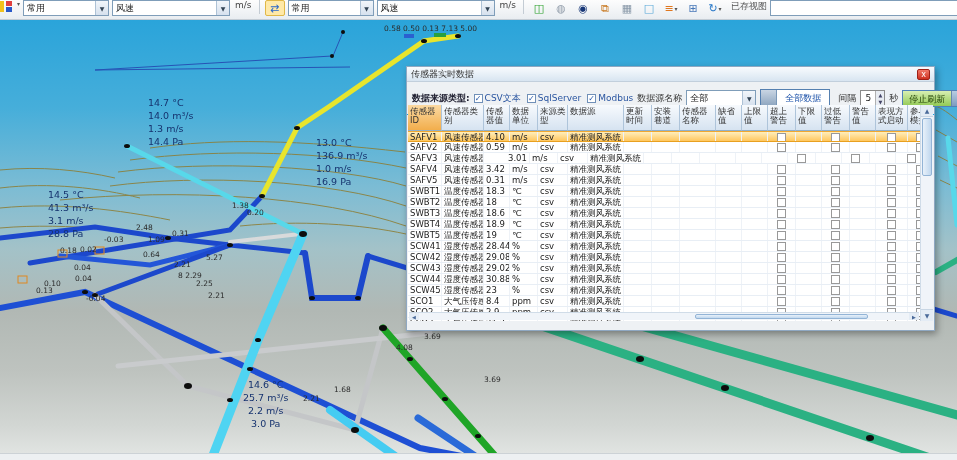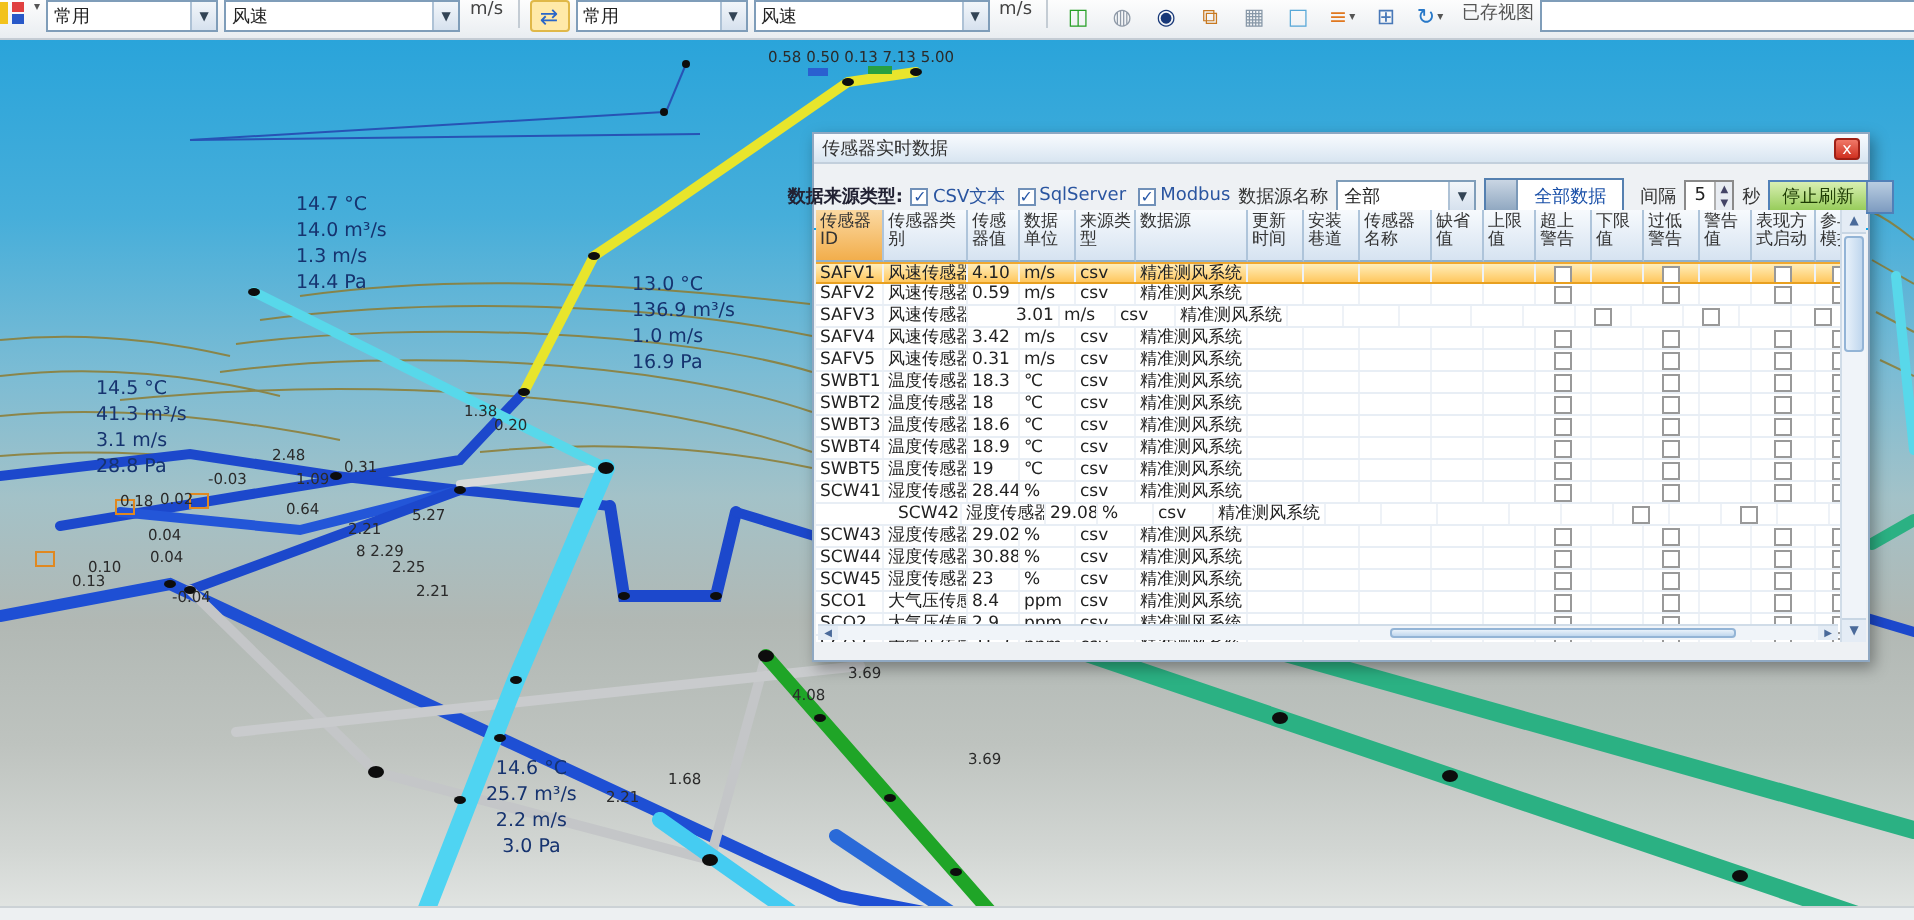--- a/index.html
+++ b/index.html
@@ -43,21 +43,21 @@
   
   .dialog{position:absolute;left:406px;top:66px;width:529px;height:265px;
     background:#eef1f4;border:1px solid #8fa8c2;box-shadow:2px 3px 7px rgba(0,0,0,.35);
     font-size:9px;color:#222;}
   .titlebar{height:15px;background:linear-gradient(#f8fbfe,#d8e5f1);
     border-bottom:1px solid #c2cfdc;display:flex;align-items:center;padding:0 4px;color:#333;}
   .closebtn{margin-left:auto;width:13px;height:11px;border-radius:2px;
     background:linear-gradient(#f07868,#cf3020);border:1px solid #9e2016;
     color:#fff;font-size:8px;line-height:9px;text-align:center;}
   .controls{height:22px;display:flex;align-items:center;gap:4px;padding:16px 5px;
-    background:#eef1f4;border-bottom:1px solid #0ea5e9;white-space:nowrap;justify-content:center;}
+    background:#eef1f4;border-bottom:1px solid #0ea5e9;white-space:nowrap;}
   .lbl{color:#333;} .lbl.strong{font-weight:bold;color:#223;}
   .ck{display:inline-flex;align-items:center;gap:2px;color:#2a55a0;}
   .ckbox{width:9px;height:9px;border:1px solid #7090b8;background:#fff;
     font-size:8px;line-height:8px;color:#2858a8;text-align:center;}
   .combo.c-ds{width:70px;height:16px;}
   .btn{display:inline-flex;align-items:center;justify-content:center;height:18px;
     font-size:9px;color:#223;}
   .btn.alldata{border:1px solid #5580b0;background:#fff;color:#1a50a8;padding:0;}
   .btnicon{width:16px;height:16px;background:linear-gradient(#c9d5e3,#8da5bf);
     border-right:1px solid #7a98b8;}
@@ -674,21 +674,21 @@
             </div>
             <div class="tc" style="width: 26px;"></div>
             <div class="tc" style="width: 32px; padding-top: 1px;">
               <div class="cbx"></div>
             </div>
             <div class="tc" style="width: 26px; padding-top: 1px;">
               <div class="cbx"></div>
             </div>
           </div>
           <div class="trow">
-            <div class="tc" style="width: 34px; margin-left: 39px;">SCW42</div>
+            <div class="tc" style="width: 34px;">SCW42</div>
             <div class="tc" style="width: 42px;">湿度传感器</div>
             <div class="tc" style="width: 26px;">29.08</div>
             <div class="tc" style="width: 28px;">%</div>
             <div class="tc" style="width: 30px;">csv</div>
             <div class="tc" style="width: 56px;">精准测风系统</div>
             <div class="tc" style="width: 28px;"></div>
             <div class="tc" style="width: 28px;"></div>
             <div class="tc" style="width: 36px;"></div>
             <div class="tc" style="width: 26px;"></div>
             <div class="tc" style="width: 26px;"></div>

